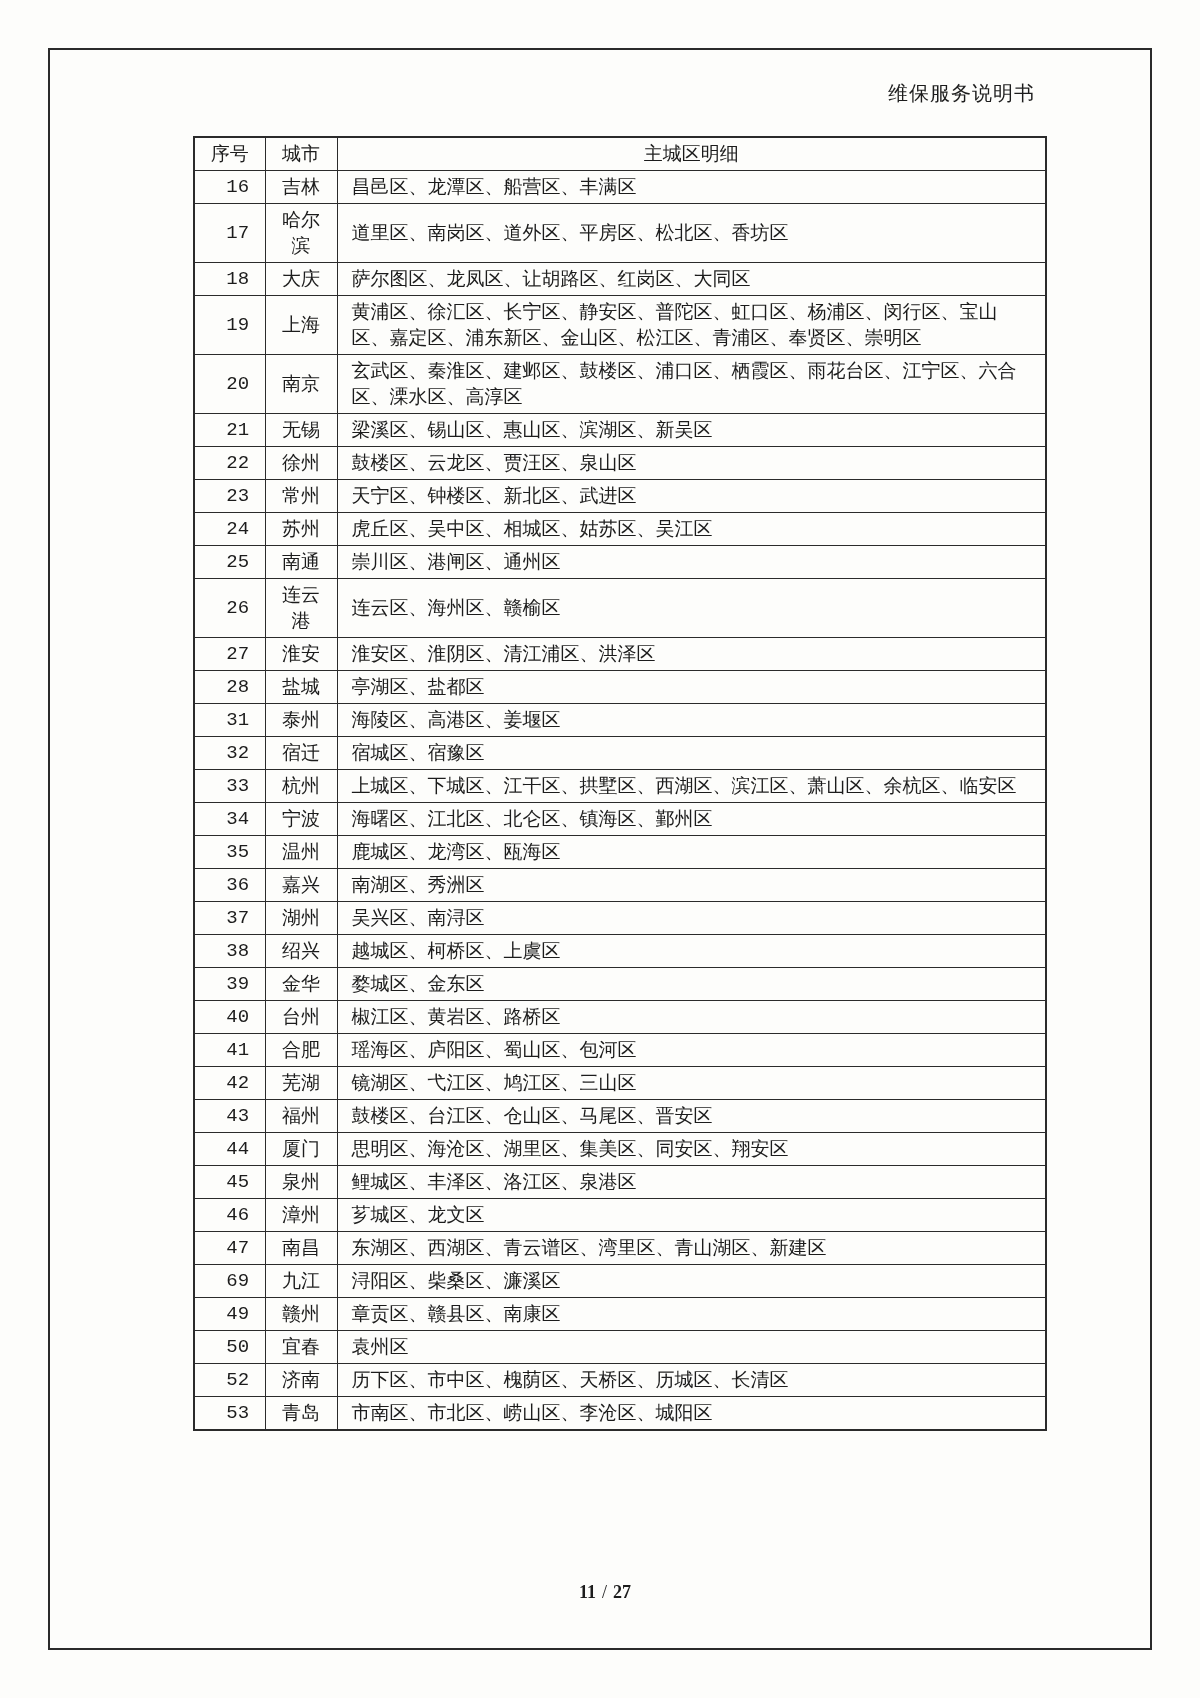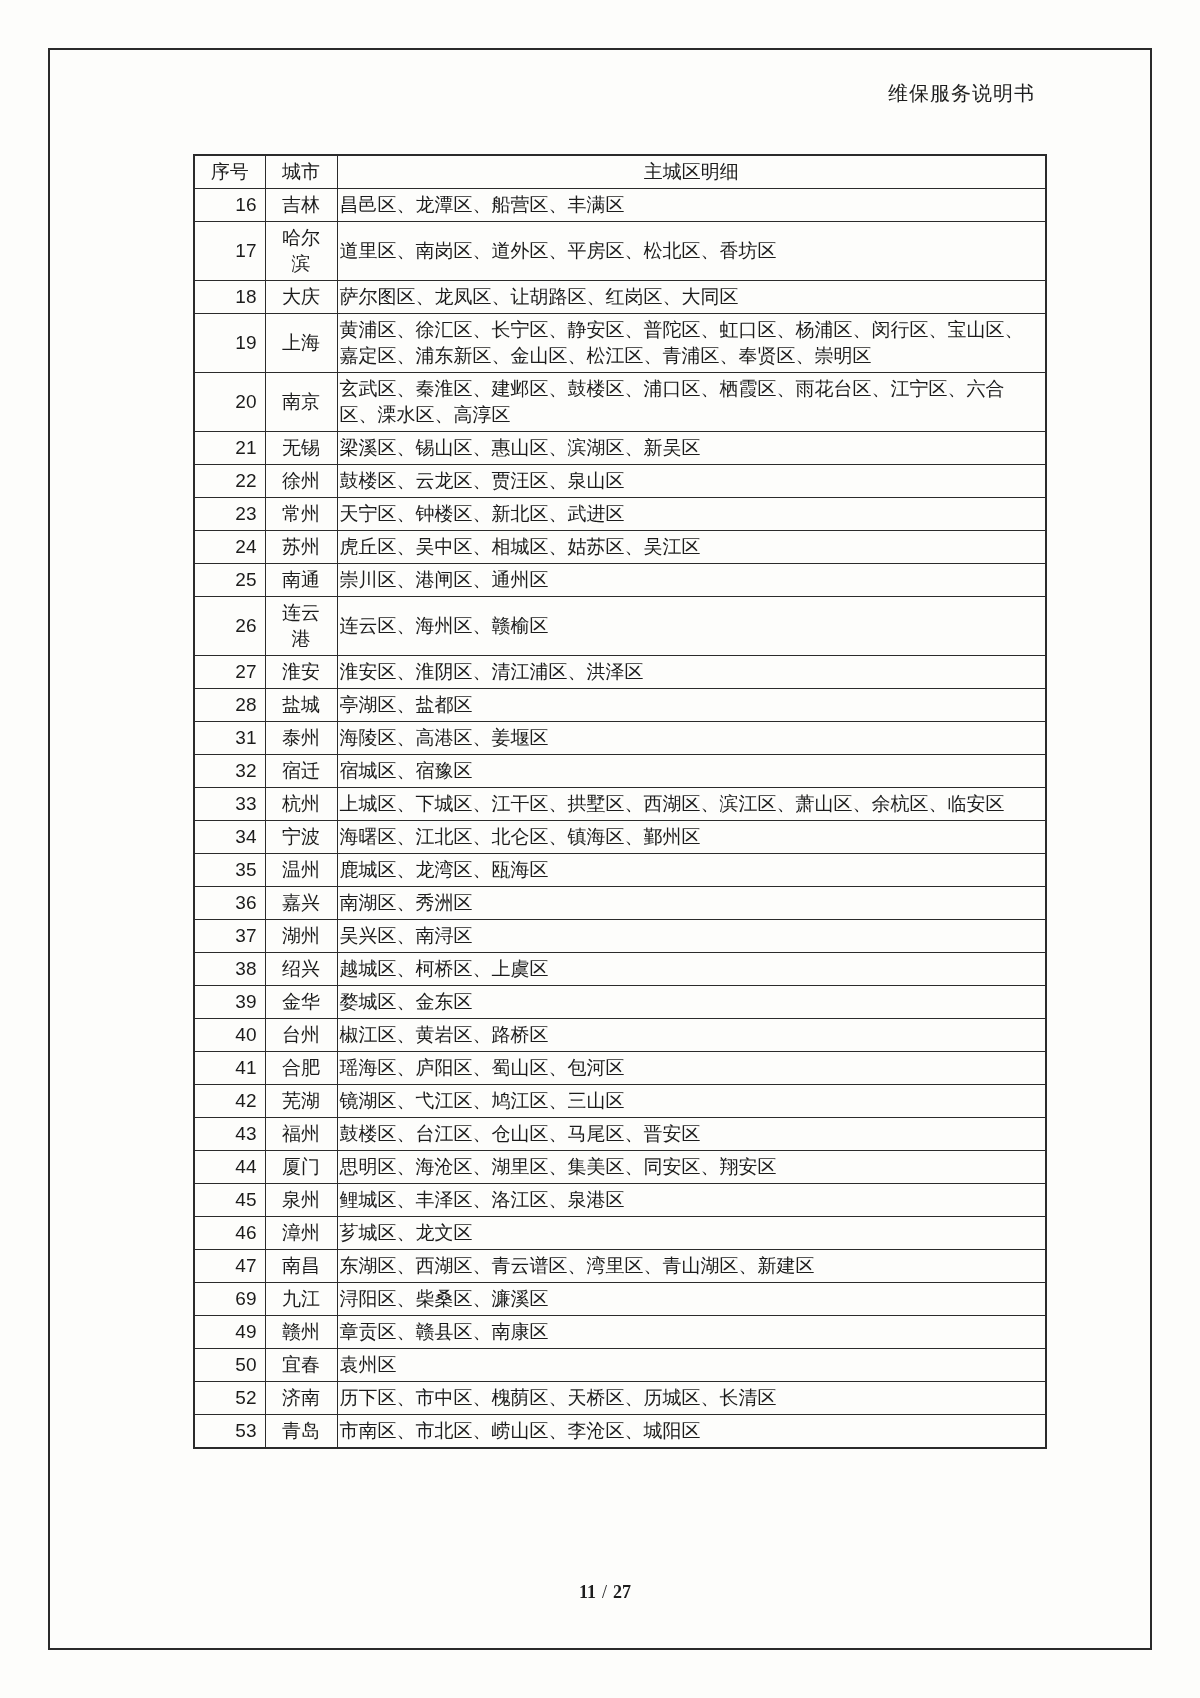--- a/index.html
+++ b/index.html
@@ -30,51 +30,51 @@
     left: 0;
     width: 1035px;
     text-align: right;
     font-size: 20px;
     letter-spacing: 1px;
     white-space: nowrap;
   }
   .city-table {
     position: absolute;
     left: 193px;
-    top: 154px;
+    top: 136px;
     width: 852px;
     border-collapse: collapse;
     table-layout: fixed;
     font-size: 19px;
   }
   .city-table th, .city-table td {
     border: 1px solid var(--border, #2b2b2b);
     line-height: 26px;
     padding: 3px 8px;
     vertical-align: middle;
     font-weight: normal;
     word-break: break-all;
   }
   .city-table { border: 2px solid var(--border, #2b2b2b); }
   .col-no    { width: 71px; }
   .col-city  { width: 72px; }
   .col-dists { width: 709px; }
   .city-table th { text-align: center; }
   td.cell-no {
-    text-align: right;
+    text-align: center;
     padding-left: 24px;
-    font-family: Liberation Sans, sans-serif;
+    font-family: Liberation Mono, monospace;
   }
   td.cell-city {
     text-align: center;
     padding-right: 8px;
   }
   td.cell-districts {
     text-align: left;
-    padding-left: 2px;
+    padding-left: 14px;
     padding-right: 10px;
   }
   .page-footer {
     position: absolute;
     top: 1582px;
     left: 505px;
     width: 200px;
     text-align: center;
     font-size: 18px;
     white-space: nowrap;

